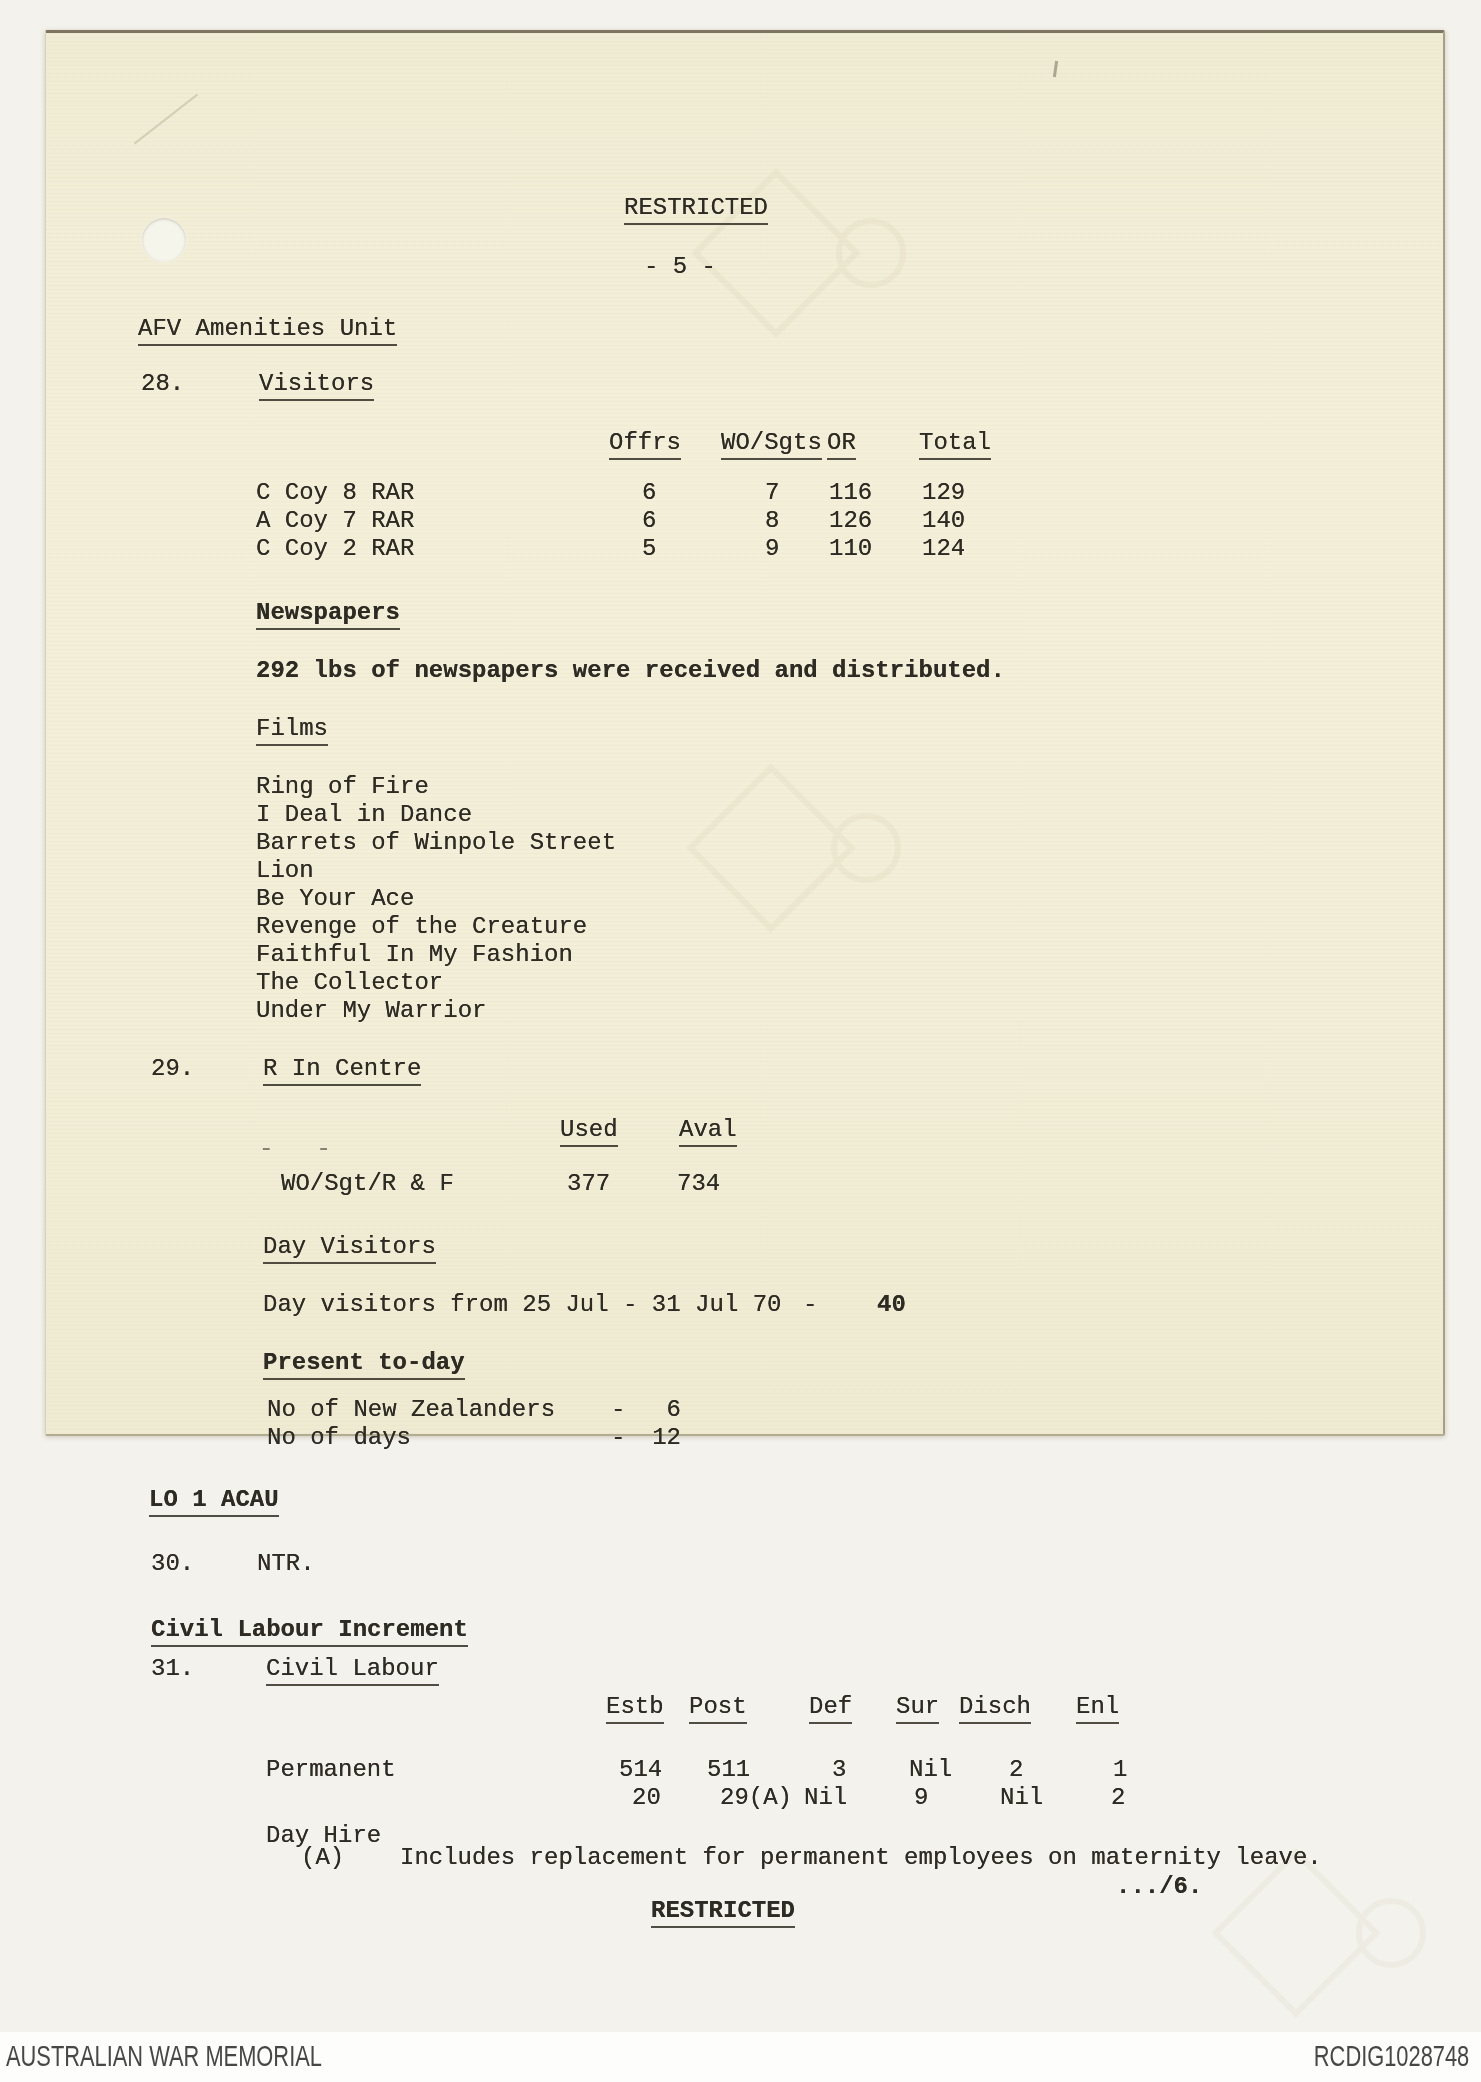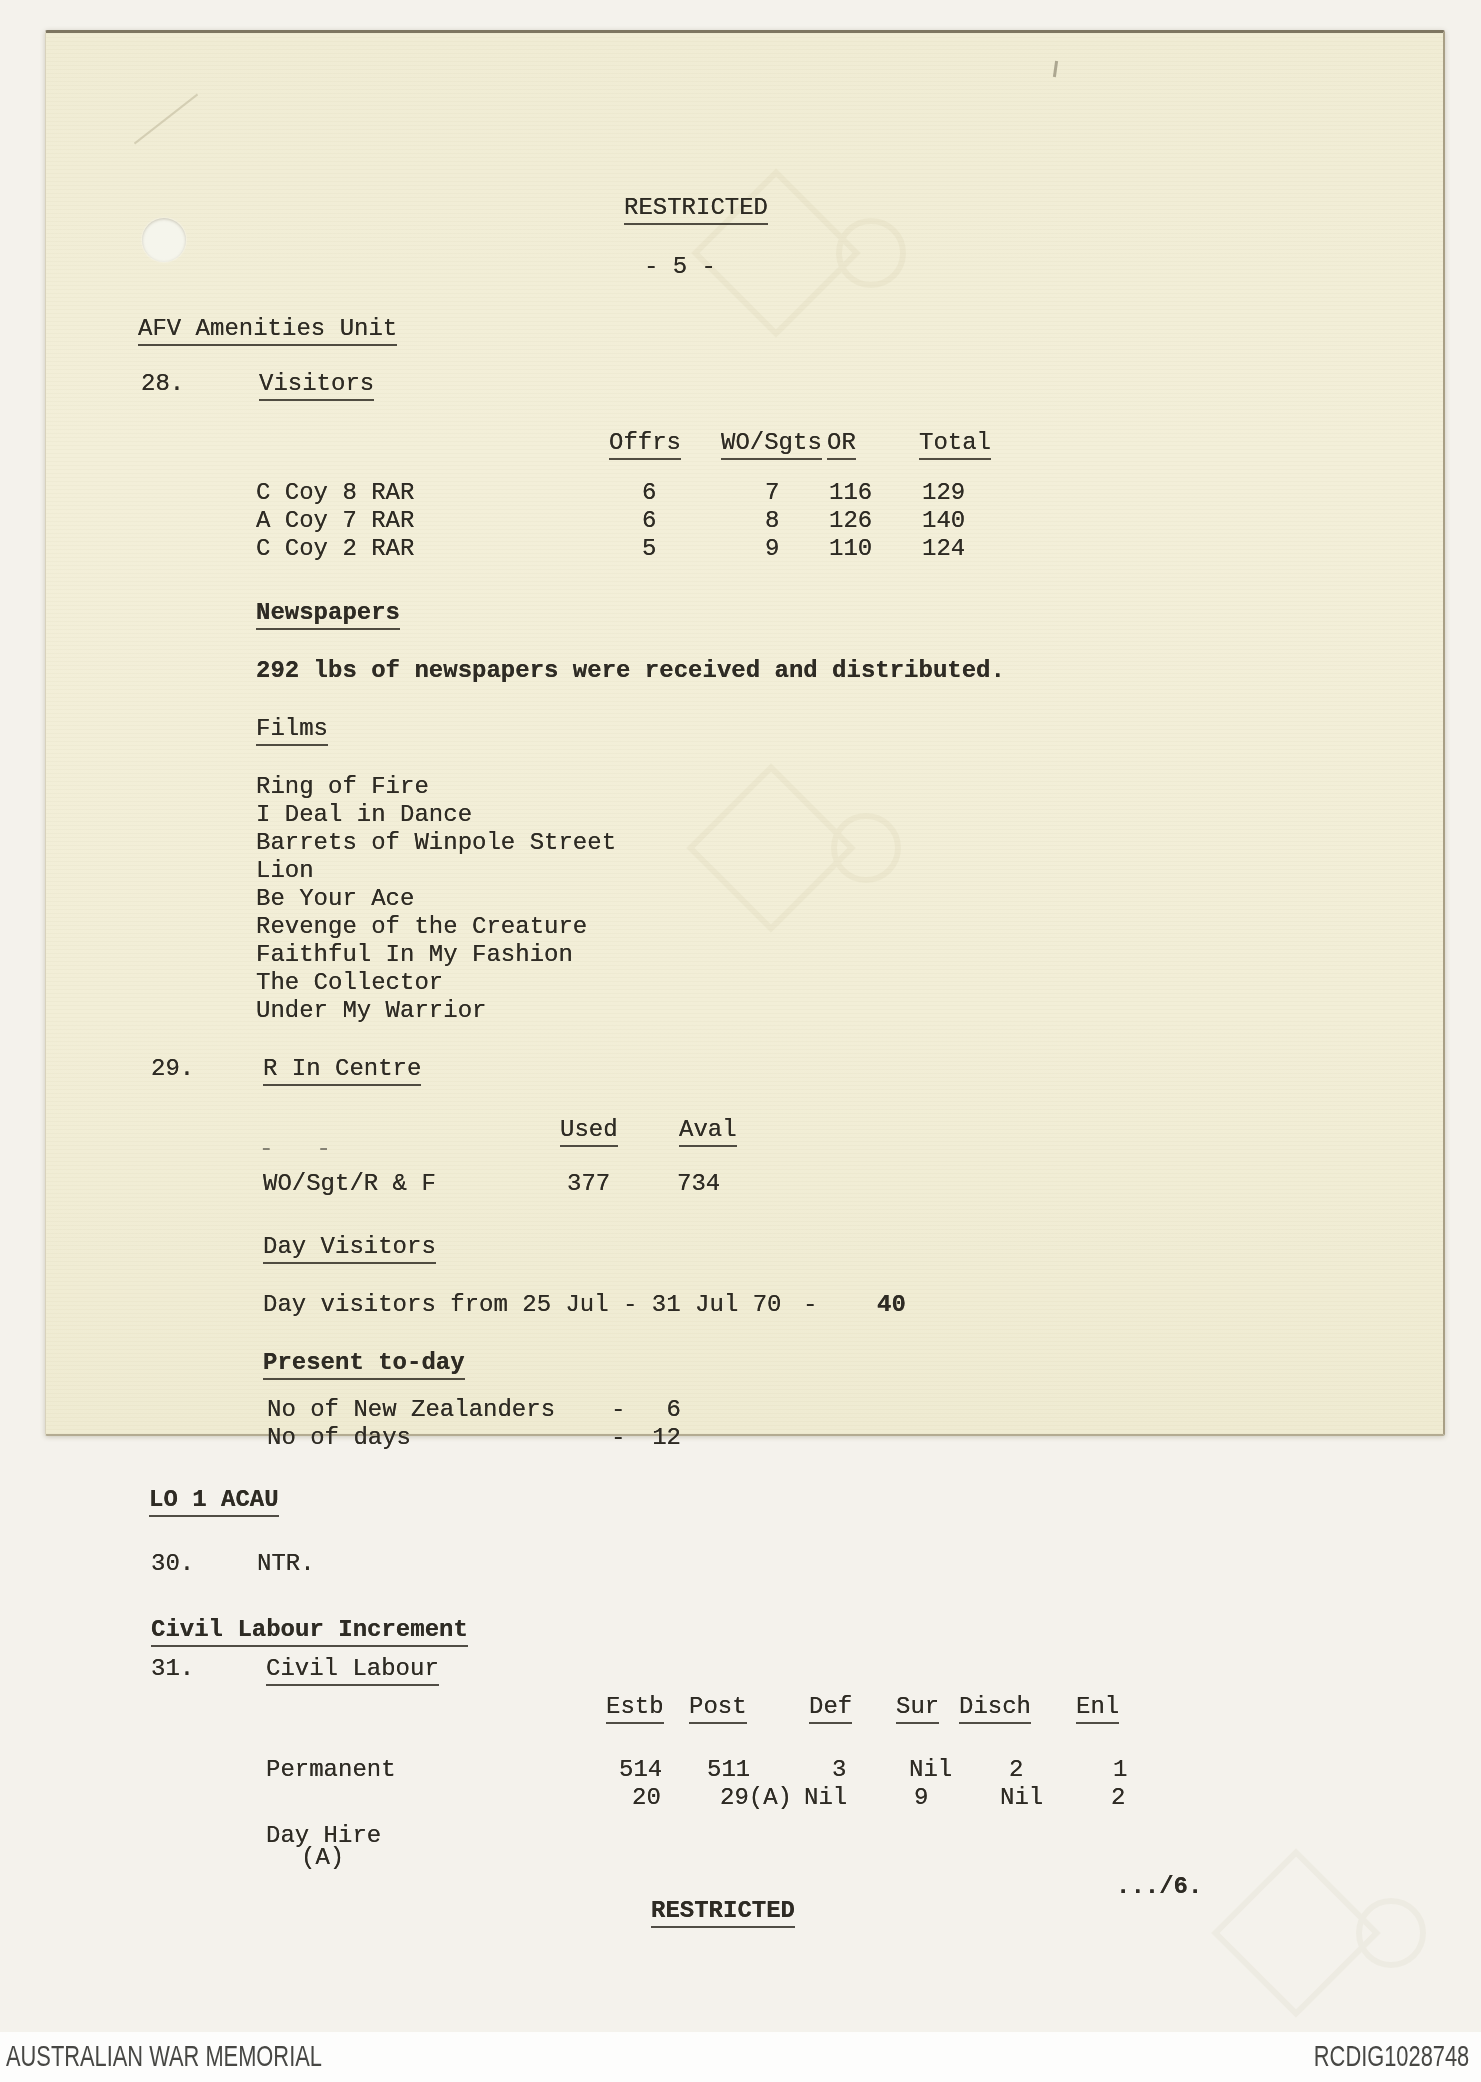--- a/index.html
+++ b/index.html
@@ -151,21 +151,21 @@
 
   <div class="tw" style="left:105px; top:1023px;">29.</div>
   <div class="tw u" style="left:217px; top:1023px;">R In Centre</div>
 
   <div class="tw u" style="left:514px; top:1084px;">Used</div>
   <div class="tw u" style="left:633px; top:1084px;">Aval</div>
 
   <div class="tw faint" style="left:213px; top:1103px;">-   -</div>
 
   <div>
-    <div class="tw" style="left:217px; top:1138px;">WO/Sgt/R &amp; F</div>
+    <div class="tw" style="left:235px; top:1138px;">WO/Sgt/R &amp; F</div>
     <div class="tw" style="left:521px; top:1138px;">377</div>
     <div class="tw" style="left:631px; top:1138px;">734</div>
   </div>
 
   <div class="tw u" style="left:217px; top:1201px;">Day Visitors</div>
   <div class="tw" style="left:217px; top:1259px;">Day visitors from 25 Jul - 31 Jul 70</div>
   <div class="tw" style="left:757px; top:1259px;">-</div>
   <div class="tw" style="left:831px; top:1259px;font-weight:bold;">40</div>
 
   <div class="tw u b" style="left:217px; top:1317px;">Present to-day</div>
@@ -208,20 +208,21 @@
     <div class="tw" style="left:220px;  top:1790px;">Day Hire</div>
     <div class="tw" style="left:586px;  top:1752px;">20</div>
     <div class="tw" style="left:674px;  top:1752px;">29(A)</div>
     <div class="tw" style="left:758px;  top:1752px;">Nil</div>
     <div class="tw" style="left:868px;  top:1752px;">9</div>
     <div class="tw" style="left:954px;  top:1752px;">Nil</div>
     <div class="tw" style="left:1065px; top:1752px;">2</div>
   </div>
 
   <div class="tw" style="left:255px; top:1812px;">(A)</div>
+  <div class="tw" style="left:354px; top:1812px;">Includes replacement for permanent employees on maternity leave.</div>
 
   <div class="tw b" style="left:1070px; top:1841px;">.../6.</div>
   <div class="tw u b" style="left:605px; top:1865px;">RESTRICTED</div>
 
 </div>
 
 <div class="viewer-bar">
   <span class="viewer-text viewer-left">AUSTRALIAN WAR MEMORIAL</span>
   <span class="viewer-text viewer-right">RCDIG1028748</span>
 </div>

